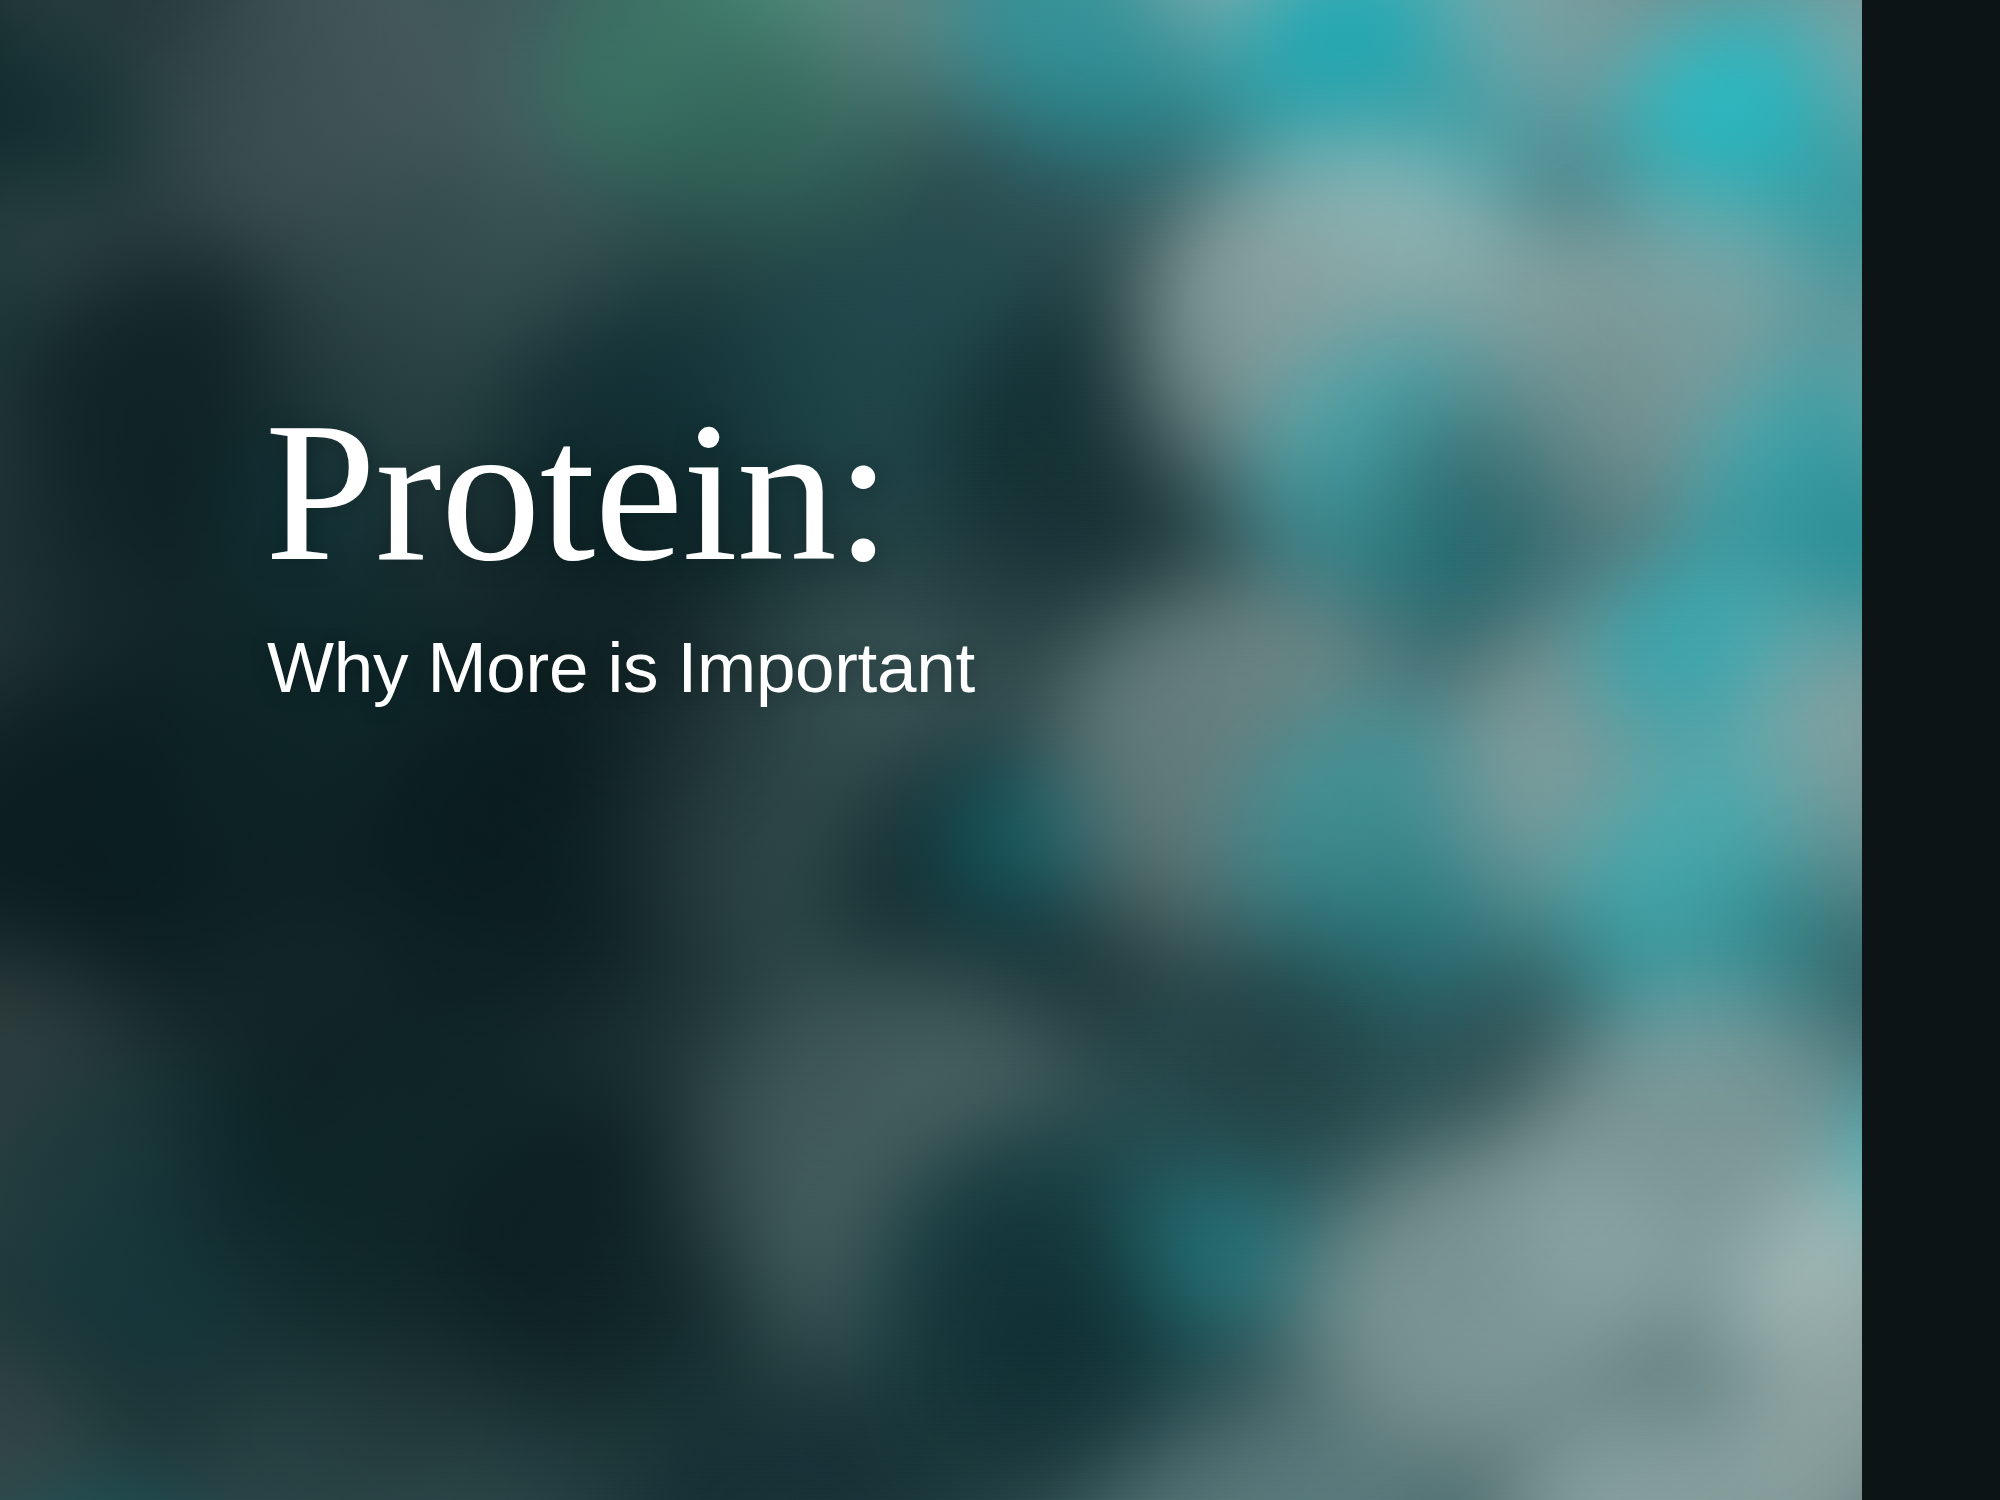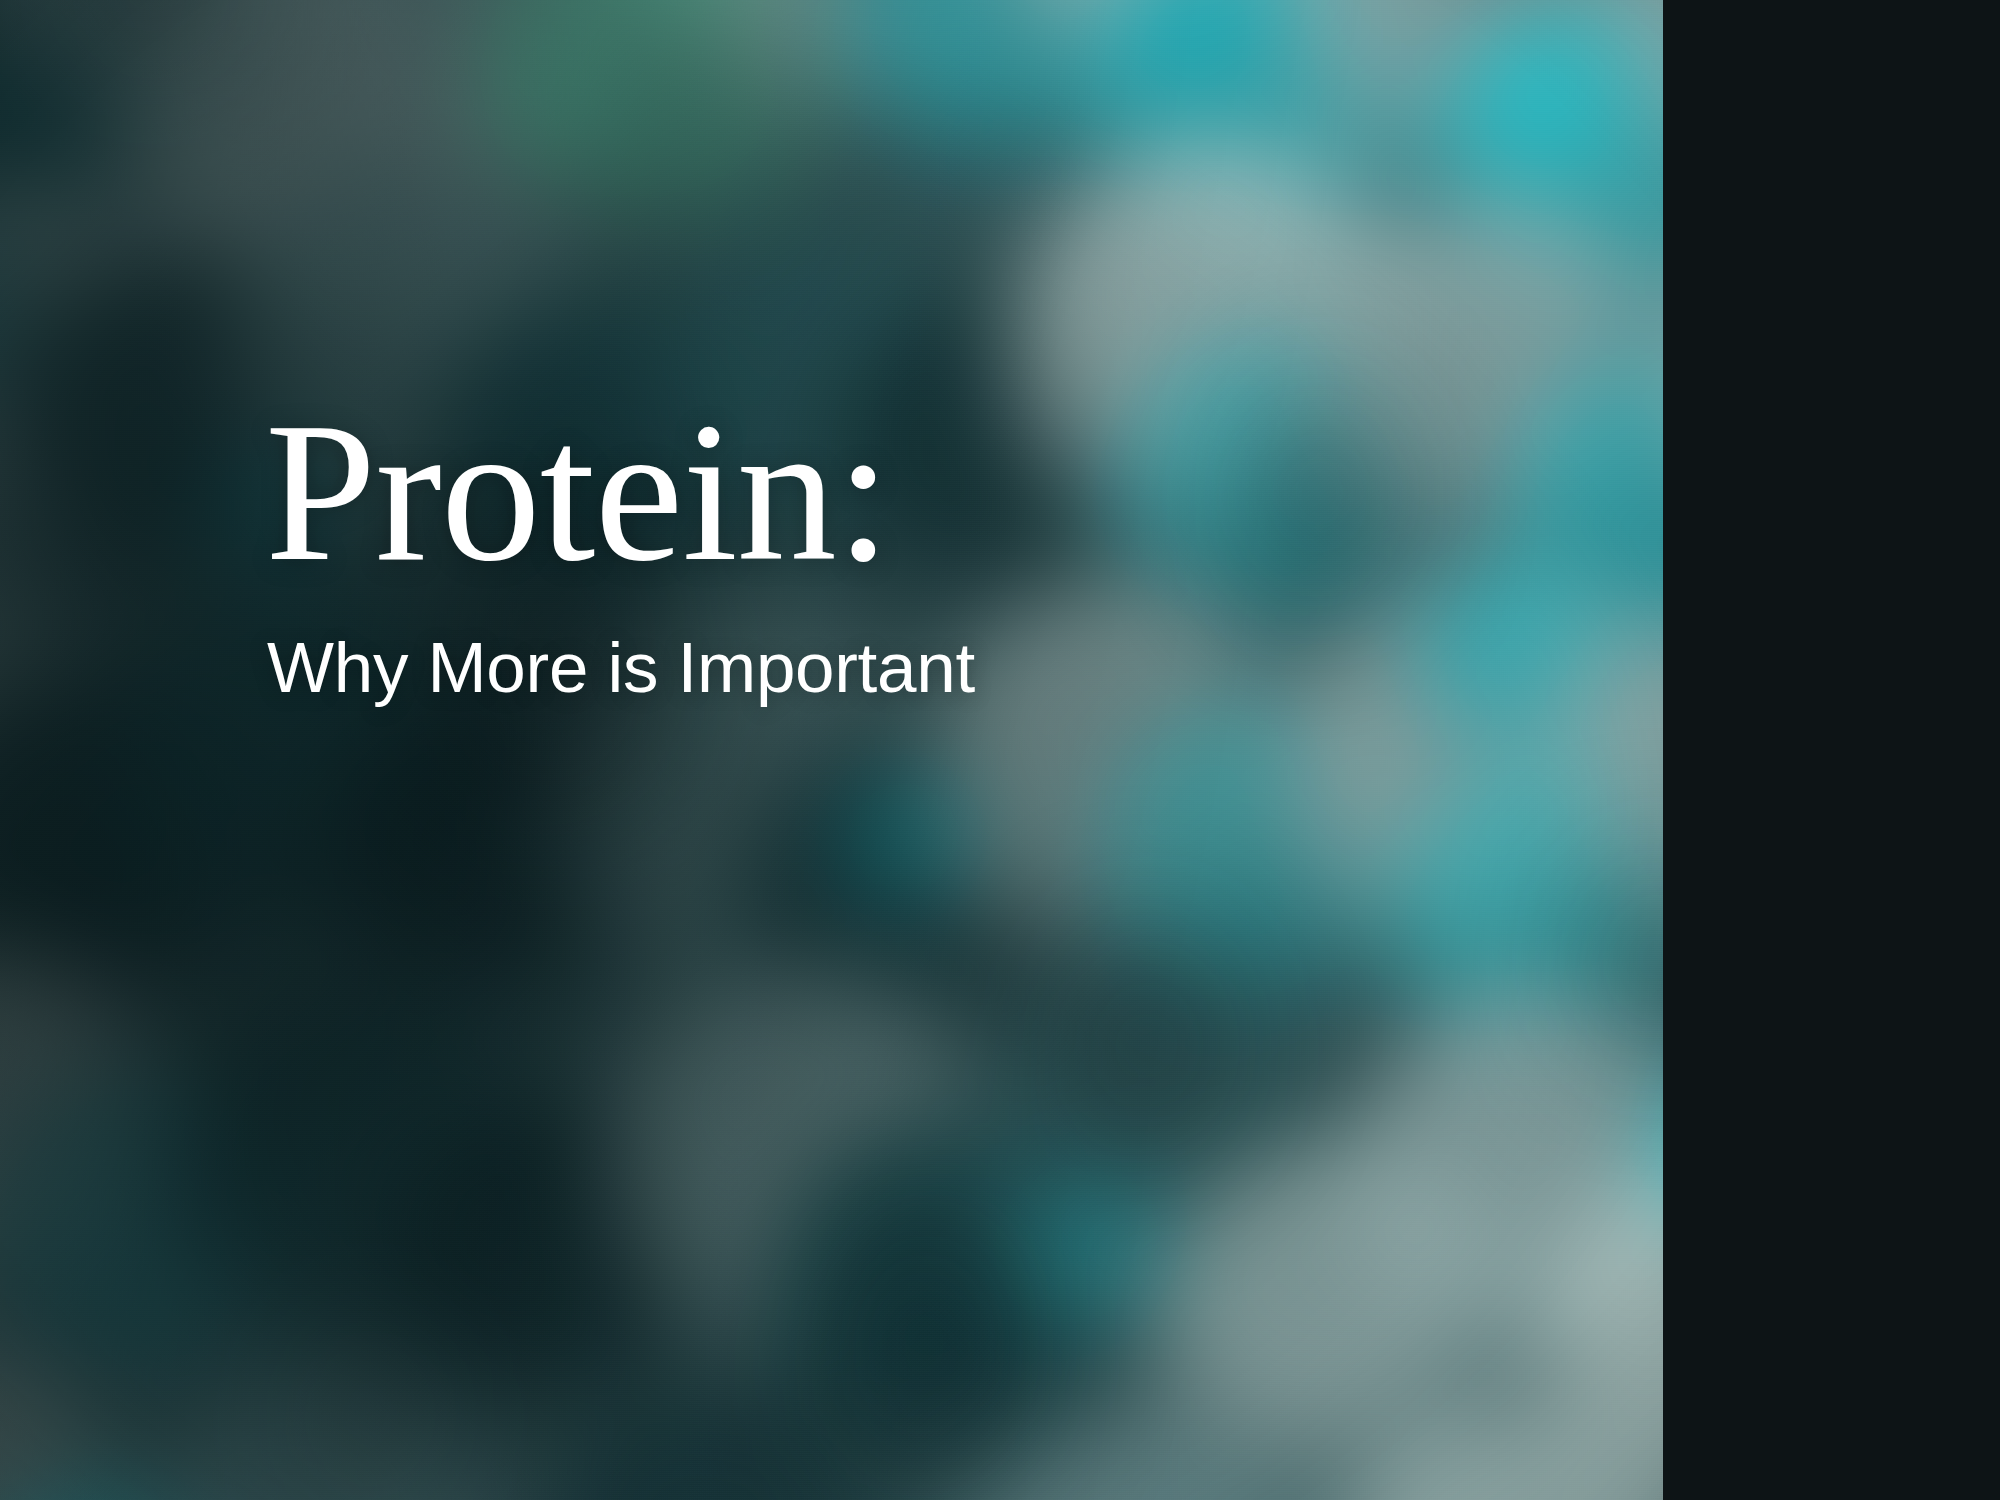--- a/index.html
+++ b/index.html
@@ -3,21 +3,21 @@
 <meta charset="utf-8">
 <title>Protein Hero Card</title>
 <style>
   html, body {
     margin: 0;
     padding: 0;
     background: #0d1416;
   }
   #stage {
     position: relative;
-    width: 1663px;
+    width: 1862px;
     height: 1500px;
     overflow: hidden;
     background: #1d4ed8;
     font-family: "Liberation Sans", sans-serif;
   }
 
   
   #bg-art {
     position: absolute;
     inset: -14%;

